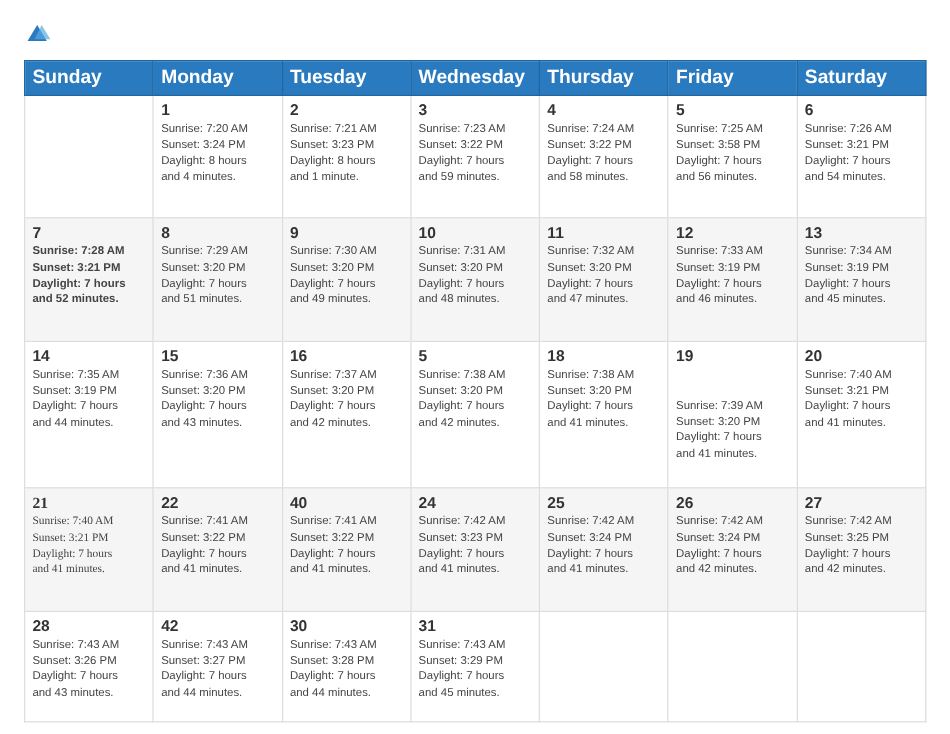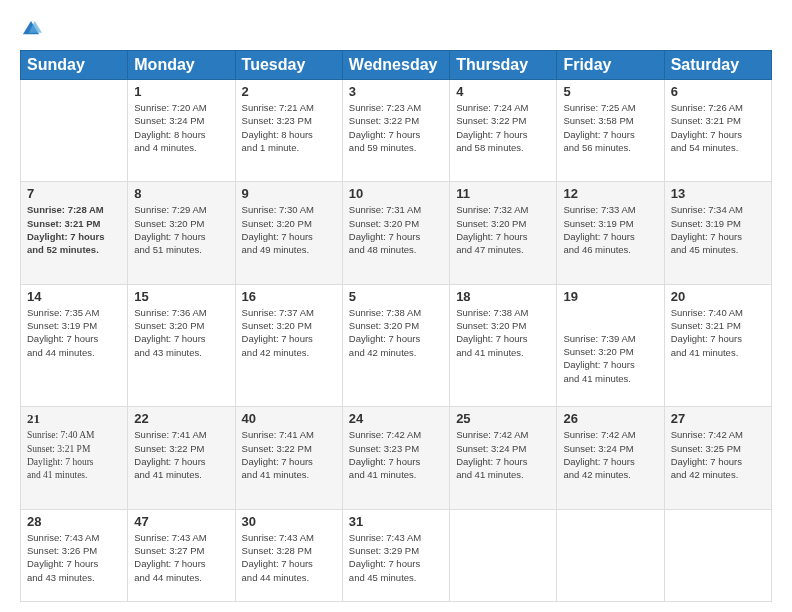--- a/index.html
+++ b/index.html
@@ -340,21 +340,21 @@
         </tr>
         <tr class="last-row">
           <td>
             <span class="day-number">28</span>
             <div class="day-info" style="white-space: pre-line;">Sunrise: 7:43 AM
 Sunset: 3:26 PM
 Daylight: 7 hours
 and 43 minutes.</div>
           </td>
           <td>
-            <span class="day-number">47</span>
+            <span class="day-number">42</span>
             <div class="day-info" style="white-space: pre-line;">Sunrise: 7:43 AM
 Sunset: 3:27 PM
 Daylight: 7 hours
 and 44 minutes.</div>
           </td>
           <td>
             <span class="day-number">30</span>
             <div class="day-info" style="white-space: pre-line;">Sunrise: 7:43 AM
 Sunset: 3:28 PM
 Daylight: 7 hours

